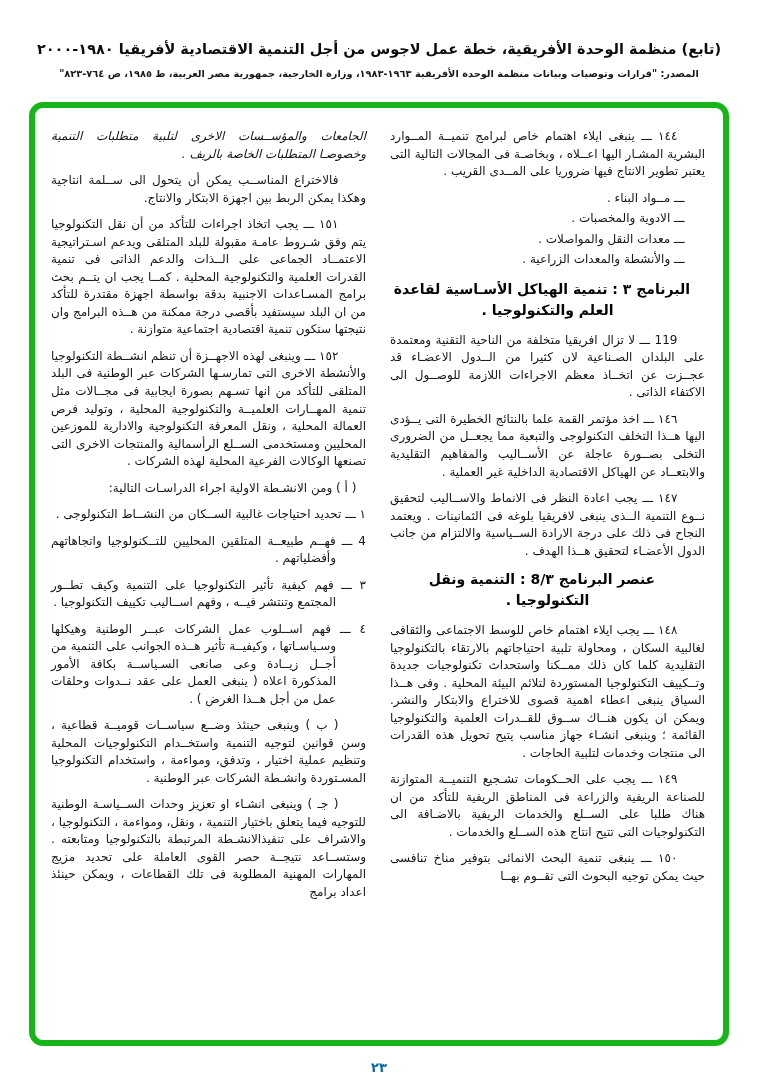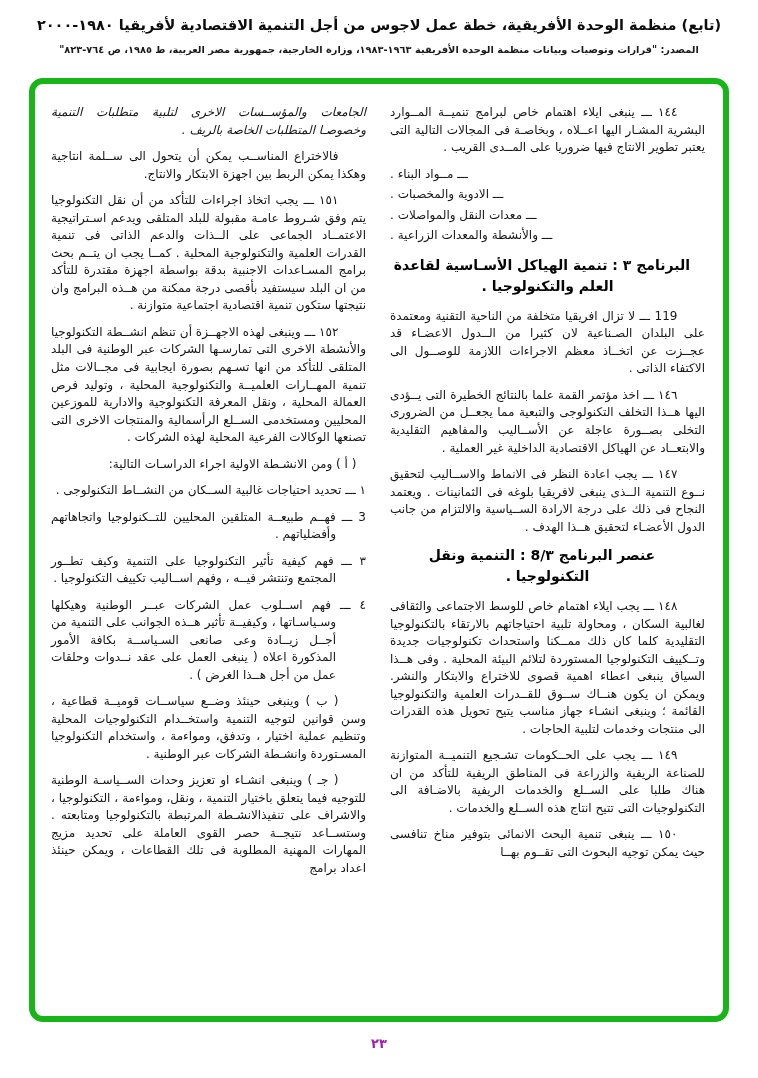--- a/index.html
+++ b/index.html
@@ -7,21 +7,21 @@
     width: 758px; height: 1078px;
     background: #ffffff;
     font-family: "DejaVu Sans", sans-serif;
     color: #151515;
     overflow: hidden;
     direction: rtl;
   }
   .page { width: 758px; height: 1078px; position: relative; padding-top: 16px; }
 
   
-  .page-header { text-align: center; padding: 0 20px; }
+  .page-header { text-align: center; padding: 0 20px; margin-top: 24px; }
   .doc-title {
     font-size: 14.5px; font-weight: bold; color: #0d0d0d;
     letter-spacing: 0; line-height: 1.35;
   }
   .doc-source {
     font-size: 9.8px; font-weight: bold; color: #1a1a1a;
     margin-top: 8px; line-height: 1.3;
   }
 
   
@@ -41,37 +41,37 @@
     line-height: 1.46;
     text-align: justify;
     color: #161616;
   }
 
   .para { margin-bottom: 9px; text-indent: 2.3em; }
   .para.no-indent { text-indent: 0; font-style: italic; }
   .para.small-indent { text-indent: 0.8em; }
 
   .dash-list { margin: 1px 0 10px; }
-  .dash-item { padding-right: 1.7em; margin-bottom: 3px; text-align: left; }
+  .dash-item { padding-right: 1.7em; margin-bottom: 3px; text-align: right; }
 
   .subheading {
     font-size: 14px; font-weight: bold; color: #050505;
     margin: 4px 0 11px; text-indent: 0.8em; text-align: center;
     line-height: 1.5;
   }
 
   .studies { margin-top: 2px; }
   .study {
     padding-right: 2.5em; text-indent: -2.5em;
     margin-bottom: 9px;
   }
 
   
   .page-footer { text-align: center; margin-top: 11px; }
-  .page-number { font-size: 13px; font-weight: bold; letter-spacing: 5px; color: #a21caf; }
+  .page-number { font-size: 13px; font-weight: bold; letter-spacing: 5px; color: #0369a1; }
 </style>
 </head>
 <body>
 
 <div class="page">
 
   <header class="page-header">
     <div class="doc-title">(تابع) منظمة الوحدة الأفريقية، خطة عمل لاجوس من أجل التنمية الاقتصادية لأفريقيا ١٩٨٠-٢٠٠٠</div>
     <div class="doc-source">المصدر: "قرارات وتوصيات وبيانات منظمة الوحدة الأفريقية ١٩٦٣-١٩٨٣، وزارة الخارجية، جمهورية مصر العربية، ط ١٩٨٥، ص ٧٦٤-٨٢٣"</div>
   </header>
@@ -98,21 +98,21 @@
       </article>
 
       <article class="column">
         <p class="para no-indent">الجامعات والمؤســسات الاخرى لتلبية متطلبات التنمية وخصوصـا المتطلبات الخاصة بالريف .</p>
         <p class="para">فالاختراع المناســب يمكن أن يتحول الى ســلمة انتاجية وهكذا يمكن الربط بين اجهزة الابتكار والانتاج.</p>
         <p class="para">١٥١ ـــ يجب اتخاذ اجراءات للتأكد من أن نقل التكنولوجيا يتم وفق شـروط عامـة مقبولة للبلد المتلقى ويدعم اسـتراتيجية الاعتمــاد الجماعى على الــذات والدعم الذاتى فى تنمية القدرات العلمية والتكنولوجية المحلية . كمــا يجب ان يتــم بحث برامج المسـاعدات الاجنبية بدقة بواسطة اجهزة مقتدرة للتأكد من ان البلد سيستفيد بأقصى درجة ممكنة من هــذه البرامج وان نتيجتها ستكون تنمية اقتصادية اجتماعية متوازنة .</p>
         <p class="para">١٥٢ ـــ وينبغى لهذه الاجهــزة أن تنظم انشــطة التكنولوجيا والأنشطة الاخرى التى تمارسـها الشركات عبر الوطنية فى البلد المتلقى للتأكد من انها تسـهم بصورة ايجابية فى مجــالات مثل تنمية المهــارات العلميــة والتكنولوجية المحلية ، وتوليد فرص العمالة المحلية ، ونقل المعرفة التكنولوجية والادارية للموزعين المحليين ومستخدمى الســلع الرأسمالية والمنتجات الاخرى التى تصنعها الوكالات الفرعية المحلية لهذه الشركات .</p>
         <p class="para small-indent">( أ ) ومن الانشـطة الاولية اجراء الدراسـات التالية:</p>
         <div class="studies">
           <p class="study">١ ـــ تحديد احتياجات غالبية الســكان من النشــاط التكنولوجى .</p>
-          <p class="study">3 ـــ فهــم طبيعــة المتلقين المحليين للتــكنولوجيا واتجاهاتهم وأفضلياتهم .</p>
+          <p class="study">4 ـــ فهــم طبيعــة المتلقين المحليين للتــكنولوجيا واتجاهاتهم وأفضلياتهم .</p>
           <p class="study">٣ ـــ فهم كيفية تأثير التكنولوجيا على التنمية وكيف تطــور المجتمع وتنتشر فيــه ، وفهم اســاليب تكييف التكنولوجيا .</p>
           <p class="study">٤ ـــ فهم اســلوب عمل الشركات عبــر الوطنية وهيكلها وسـياسـاتها ، وكيفيــة تأثير هــذه الجوانب على التنمية من أجــل زيــادة وعى صانعى السـياســة بكافة الأمور المذكورة اعلاه ( ينبغى العمل على عقد نــدوات وحلقات عمل من أجل هــذا الغرض ) .</p>
         </div>
         <p class="para">( ب ) وينبغى حينئذ وضــع سياســات قوميــة قطاعية ، وسن قوانين لتوجيه التنمية واستخــدام التكنولوجيات المحلية وتنظيم عملية اختيار ، وتدفق، ومواءمة ، واستخدام التكنولوجيا المسـتوردة وانشـطة الشركات عبر الوطنية .</p>
         <p class="para">( جـ ) وينبغى انشـاء او تعزيز وحدات الســياسـة الوطنية للتوجيه فيما يتعلق باختيار التنمية ، ونقل، ومواءمة ، التكنولوجيا ، والاشراف على تنفيذالانشـطة المرتبطة بالتكنولوجيا ومتابعته . وستســاعد نتيجــة حصر القوى العاملة على تحديد مزيج المهارات المهنية المطلوبة فى تلك القطاعات ، ويمكن حينئذ اعداد برامج</p>
       </article>
 
     </div>
   </section>
 

